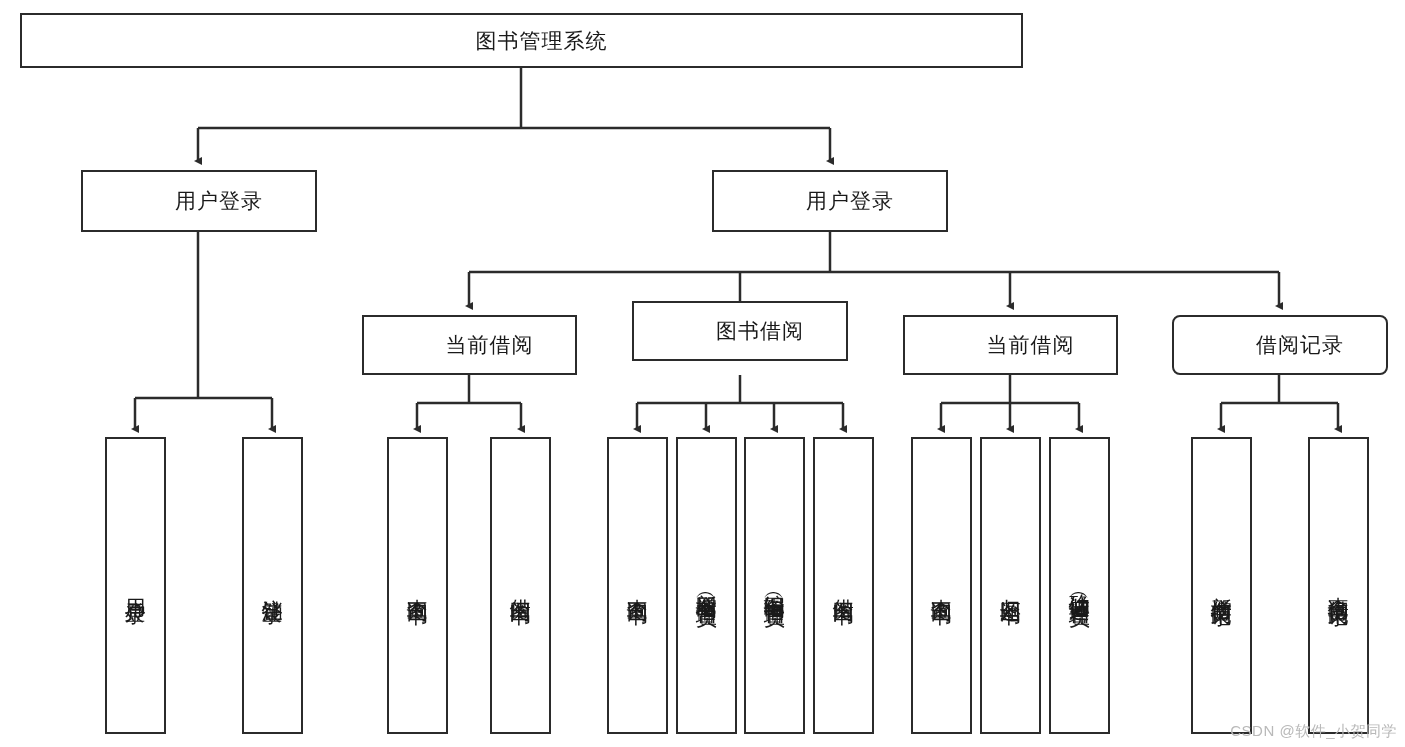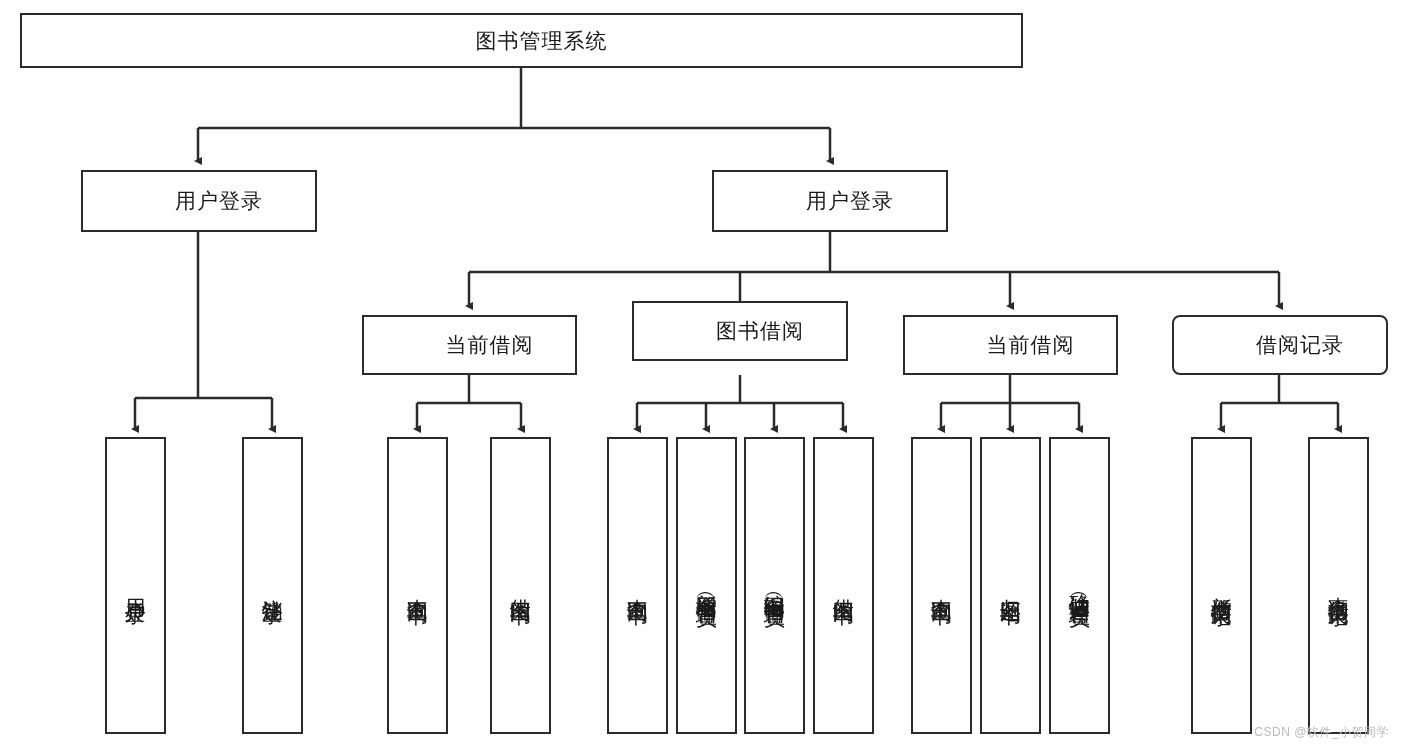--- a/index.html
+++ b/index.html
@@ -51,23 +51,23 @@
   #edges {
     position: absolute;
     left: 0;
     top: 0;
     width: 1405px;
     height: 747px;
     pointer-events: none;
   }
   .watermark {
     position: absolute;
-    right: 16px;
+    right: 8px;
     bottom: 6px;
-    font-size: 12px;
+    font-size: 15px;
     color: #b9b9b9;
     letter-spacing: 0.5px;
     white-space: nowrap;
   }
 </style>
 </head>
 <body>
 
 <div id="canvas">
 

